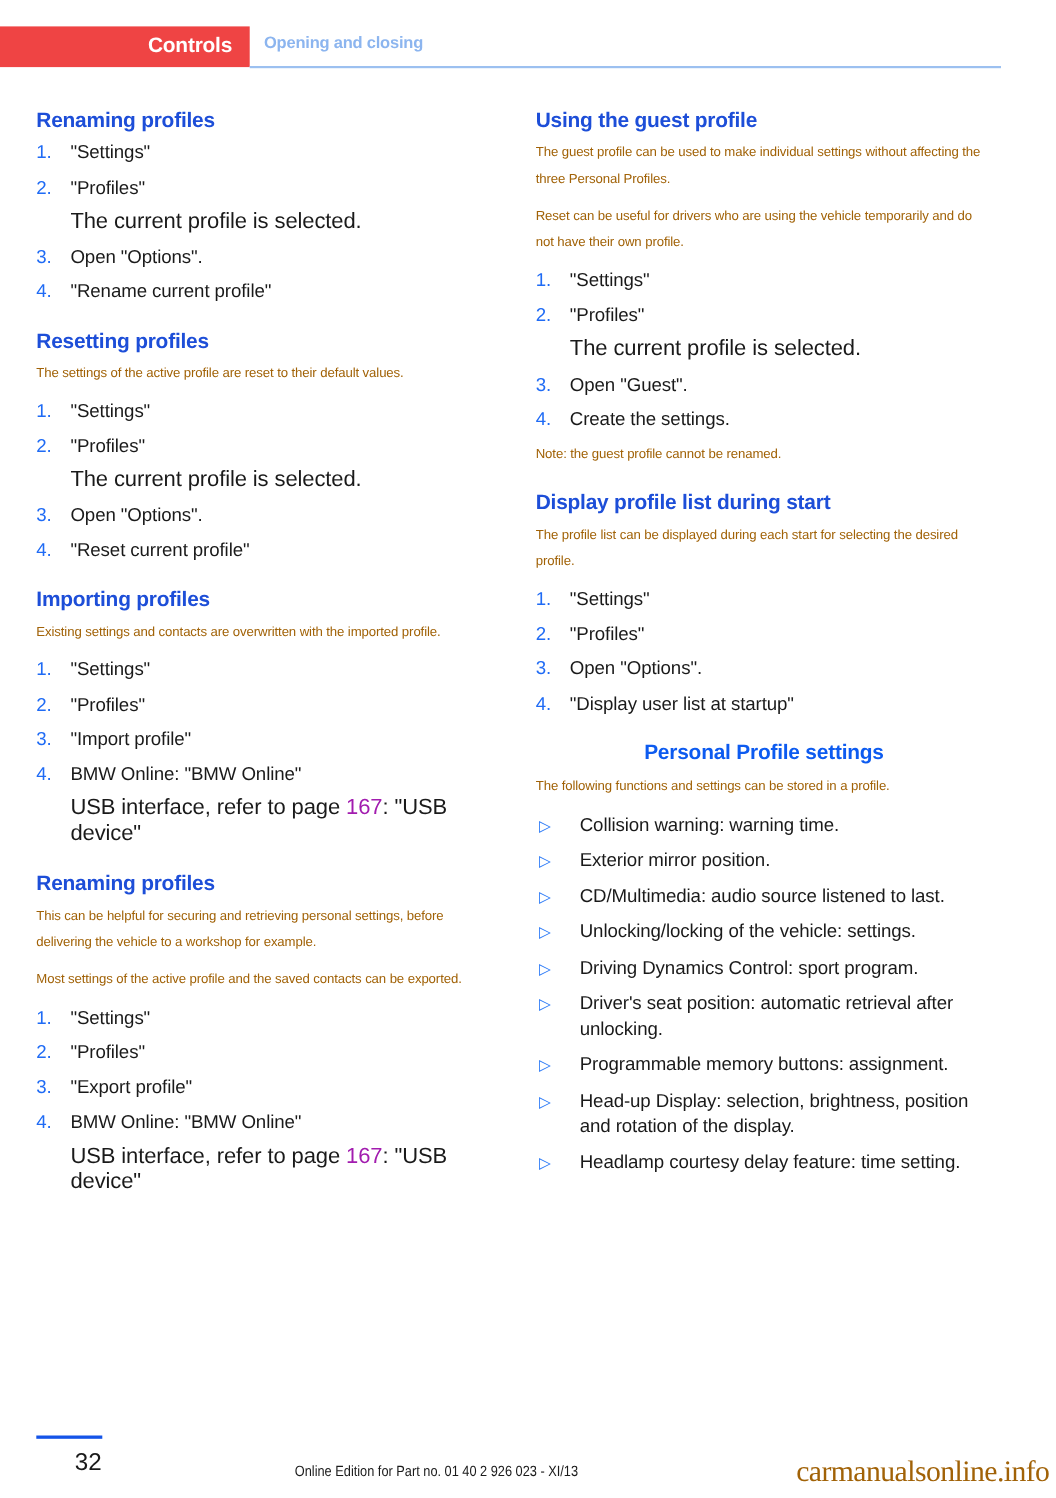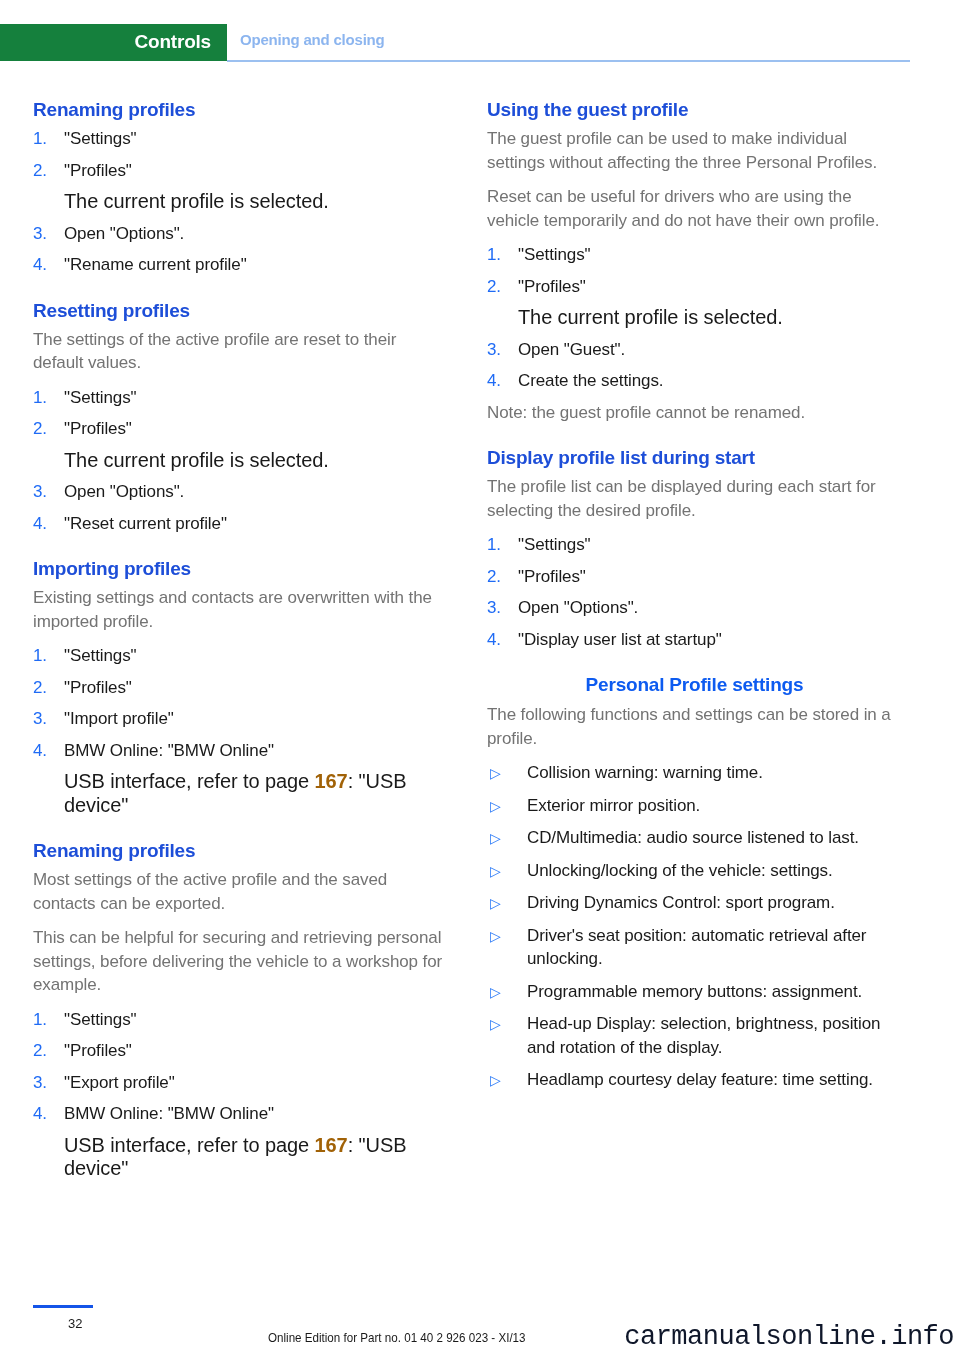--- a/index.html
+++ b/index.html
@@ -22,21 +22,21 @@
     top: 0; left: 0;
     width: 960px;
     height: 70px;
   }
   .header-tab {
     position: absolute;
     left: 0;
     top: 24px;
     width: 227px;
     height: 37px;
-    background: #15803d;
+    background: #ef4444;
     box-sizing: border-box;
   }
   .header-tab-label {
     position: absolute;
     right: 16px;
     top: 7px;
     color: #ffffff;
     font-size: 19px;
     font-weight: bold;
     letter-spacing: -0.2px;
@@ -93,23 +93,23 @@
     color: #1d4ed8;
     letter-spacing: -0.2px;
     line-height: 24px;
   }
   .sec { margin-bottom: 0; }
   .sec + .sec { margin-top: 22px; }
 
   
   p.para {
     margin: 0 0 11px 0;
-    font-size: 17px;
-    line-height: 23.5px;
-    color: #737373;
+    font-size: 12px;
+    line-height: 23.5px;
+    color: #a16207;
     letter-spacing: -0.1px;
   }
   p.para:last-child { margin-bottom: 0; }
 
   
   ol.steps {
     list-style: none;
     margin: 4px 0 0 0;
     padding: 0;
   }
@@ -132,21 +132,21 @@
   ol.steps li.note {
     position: relative;
     padding-left: 31px;
     font-size: 20px;
     line-height: 23.5px;
     color: #1a1a1a;
     margin-bottom: 8px;
     letter-spacing: -0.1px;
     list-style: none;
   }
-  .xref { color: #a16207; font-weight: bold; }
+  .xref { color: #a21caf; }
 
   
   ul.tri {
     list-style: none;
     margin: 5px 0 0 0;
     padding: 0;
   }
   ul.tri li {
     position: relative;
     padding-left: 40px;
@@ -171,41 +171,41 @@
     left: 33px;
     top: 1305px;
     width: 60px;
     height: 3px;
     background: #1454e8;
   }
   .page-number {
     position: absolute;
     left: 68px;
     top: 1316px;
-    font-size: 13px;
+    font-size: 22px;
     color: #1a1a1a;
   }
   .edition-line {
     position: absolute;
     left: 268px;
     top: 1330px;
     font-size: 13.5px;
     color: #1a1a1a;
     font-family: "Liberation Sans", sans-serif;
     transform: scaleX(0.86);
     transform-origin: left center;
     white-space: nowrap;
   }
   .watermark {
     position: absolute;
     right: 6px;
     top: 1322px;
     font-size: 27px;
-    color: #0f172a;
-    font-family: Liberation Mono, monospace;
+    color: #a16207;
+    font-family: Liberation Serif, serif;
     letter-spacing: -0.5px;
     white-space: nowrap;
   }
 </style>
 </head>
 <body>
 
 <div class="page-header">
   <div class="header-tab">
     <span class="header-tab-label">Controls</span>
@@ -248,22 +248,22 @@
         <li class="step"><span class="num">1.</span><span>"Settings"</span></li>
         <li class="step"><span class="num">2.</span><span>"Profiles"</span></li>
         <li class="step"><span class="num">3.</span><span>"Import profile"</span></li>
         <li class="step"><span class="num">4.</span><span>BMW Online: "BMW Online"</span></li>
         <li class="note"><span>USB interface, refer to page </span><span class="xref">167</span><span>: "USB device"</span></li>
       </ol>
     </div>
 
     <div class="sec">
       <h3 class="h-sub">Renaming profiles</h3>
+      <p class="para">This can be helpful for securing and retrieving personal settings, before delivering the vehicle to a workshop for example.</p>
       <p class="para">Most settings of the active profile and the saved contacts can be exported.</p>
-      <p class="para">This can be helpful for securing and retrieving personal settings, before delivering the vehicle to a workshop for example.</p>
       <ol class="steps">
         <li class="step"><span class="num">1.</span><span>"Settings"</span></li>
         <li class="step"><span class="num">2.</span><span>"Profiles"</span></li>
         <li class="step"><span class="num">3.</span><span>"Export profile"</span></li>
         <li class="step"><span class="num">4.</span><span>BMW Online: "BMW Online"</span></li>
         <li class="note"><span>USB interface, refer to page </span><span class="xref">167</span><span>: "USB device"</span></li>
       </ol>
     </div>
 
   </div>

